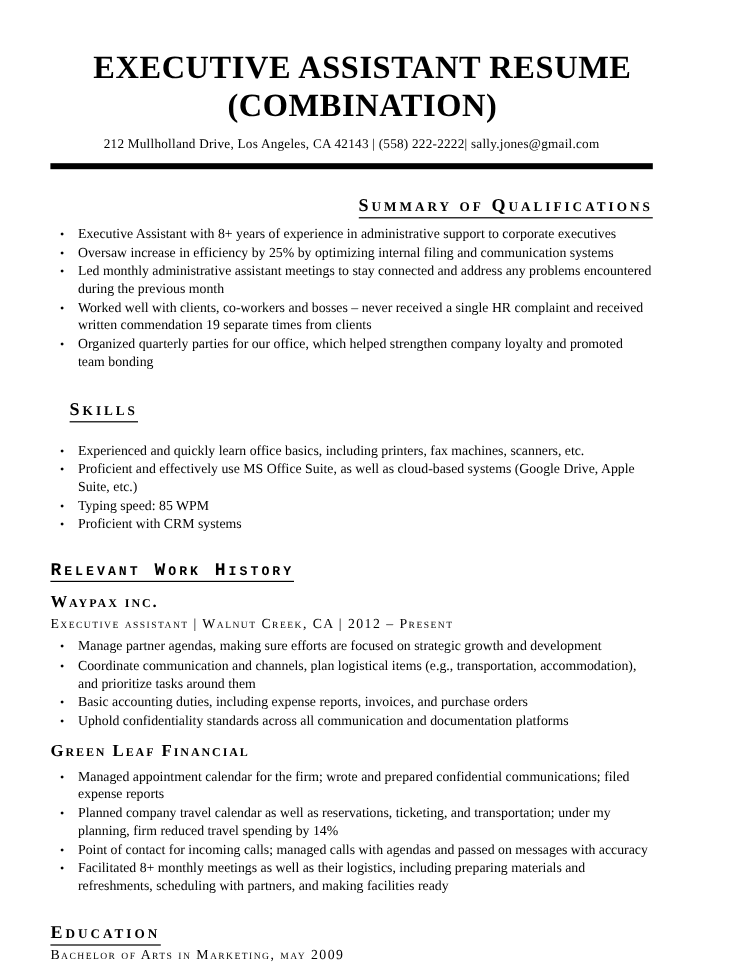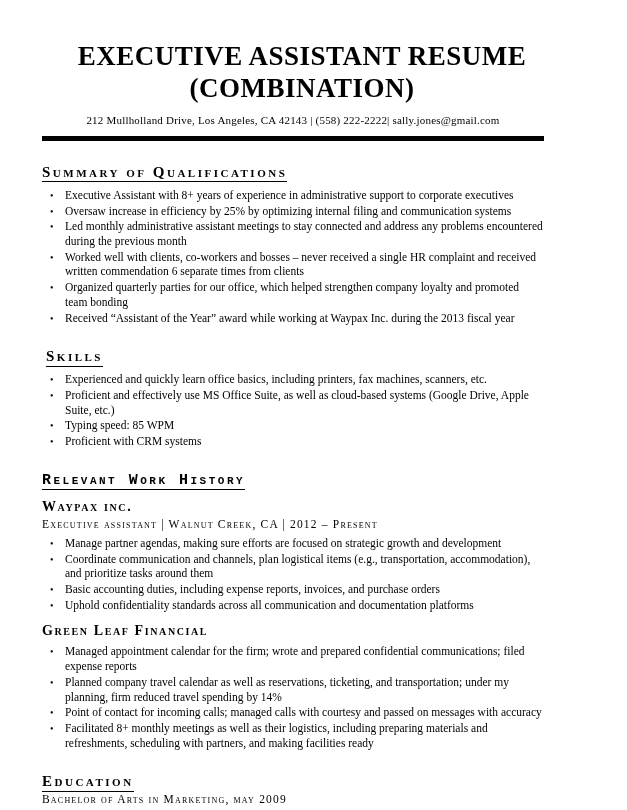--- a/index.html
+++ b/index.html
@@ -108,33 +108,32 @@
 
 <div class="page">
 
   <header>
     <h1 class="title">EXECUTIVE ASSISTANT RESUME (COMBINATION)</h1>
     <div class="contact">212 Mullholland Drive, Los Angeles, CA 42143 | (558) 222-2222| sally.jones@gmail.com</div>
     <div class="thick-rule"></div>
   </header>
 
   <section>
-    <h2 style="margin:0;"><span class="section-heading">Summary of Qualifications</span></h2>
+    <h2 style="margin:0;text-align:right;"><span class="section-heading">Summary of Qualifications</span></h2>
     <ul class="bullets">
       <li>Executive Assistant with 8+ years of experience in administrative support to corporate executives</li>
       <li>Oversaw increase in efficiency by 25% by optimizing internal filing and communication systems</li>
       <li>Led monthly administrative assistant meetings to stay connected and address any problems encountered during the previous month</li>
-      <li>Worked well with clients, co-workers and bosses – never received a single HR complaint and received written commendation 6 separate times from clients</li>
+      <li>Worked well with clients, co-workers and bosses – never received a single HR complaint and received written commendation 19 separate times from clients</li>
       <li>Organized quarterly parties for our office, which helped strengthen company loyalty and promoted team bonding</li>
-      <li>Received “Assistant of the Year” award while working at Waypax Inc. during the 2013 fiscal year</li>
     </ul>
   </section>
 
   <section>
-    <h2 style="margin:4px;"><span class="section-heading">Skills</span></h2>
+    <h2 style="margin:16px;"><span class="section-heading">Skills</span></h2>
     <ul class="bullets">
       <li>Experienced and quickly learn office basics, including printers, fax machines, scanners, etc.</li>
       <li>Proficient and effectively use MS Office Suite, as well as cloud-based systems (Google Drive, Apple Suite, etc.)</li>
       <li>Typing speed: 85 WPM</li>
       <li>Proficient with CRM systems</li>
     </ul>
   </section>
 
   <section>
     <h2 style="margin:0;font-family:Liberation Mono, monospace;"><span class="section-heading">Relevant Work History</span></h2>
@@ -148,21 +147,21 @@
         <li>Basic accounting duties, including expense reports, invoices, and purchase orders</li>
         <li>Uphold confidentiality standards across all communication and documentation platforms</li>
       </ul>
     </div>
 
     <div class="job">
       <div class="company">Green Leaf Financial</div>
       <ul class="bullets">
         <li>Managed appointment calendar for the firm; wrote and prepared confidential communications; filed expense reports</li>
         <li>Planned company travel calendar as well as reservations, ticketing, and transportation; under my planning, firm reduced travel spending by 14%</li>
-        <li>Point of contact for incoming calls; managed calls with courtesy and passed on messages with accuracy</li>
+        <li>Point of contact for incoming calls; managed calls with agendas and passed on messages with accuracy</li>
         <li>Facilitated 8+ monthly meetings as well as their logistics, including preparing materials and refreshments, scheduling with partners, and making facilities ready</li>
       </ul>
     </div>
   </section>
 
   <section>
     <h2 style="margin:0;"><span class="section-heading">Education</span></h2>
     <div class="edu-degree">Bachelor of Arts in Marketing, may 2009</div>
 
   </section>

